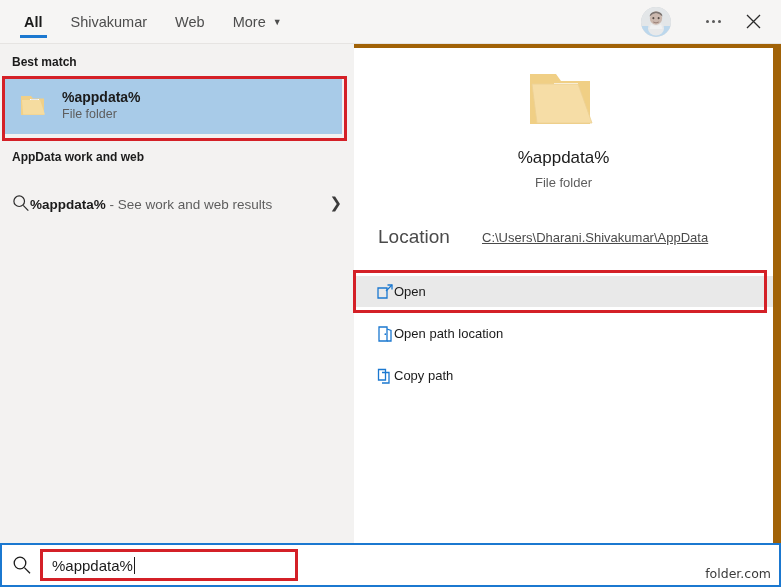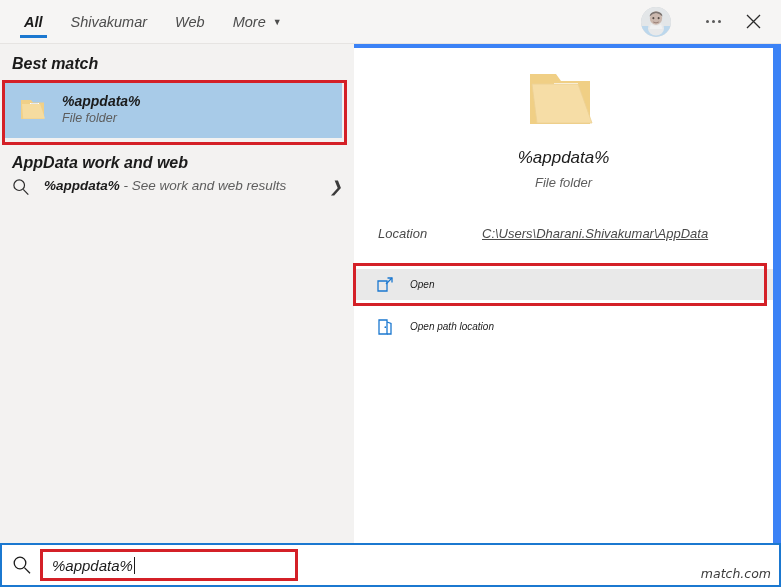--- a/index.html
+++ b/index.html
@@ -9,22 +9,21 @@
     height: 587px;
     overflow: hidden;
     font-family: "Liberation Sans", sans-serif;
     background: #ffffff;
   }
 
   #app {
     position: relative;
     width: 781px;
     height: 587px;
-    background: #3b82f6;
-    font-style: italic;
+    background: #a16207;
   }
 
   
   .header {
     position: absolute;
     left: 0; top: 0;
     width: 781px; height: 44px;
     background: #f6f5f4;
     border-bottom: 1px solid #e6e4e2;
     display: flex;
@@ -106,21 +105,21 @@
 
   
   .left-pane {
     position: absolute;
     left: 0; top: 44px;
     width: 354px;
     height: 499px;
     background: #f3f2f1;
   }
   .section-title {
-    font-size: 16px;
+    font-size: 12px;
     font-weight: bold;
     color: #1b1b1b;
     padding: 11px 0 0 12px;
   }
   .section-title.secondary { padding-top: 16px; }
 
   .best-wrap {
     position: relative;
     margin: 7px 2px 0 2px;
   }
@@ -138,25 +137,24 @@
     padding-left: 15px;
     gap: 14px;
   }
   .folder-sm { width: 28px; height: 24px; flex: none; }
   .best-text { display: flex; flex-direction: column; gap: 2px; }
   .best-title { font-size: 14px; font-weight: bold; color: #1b1b1b; }
   .best-sub { font-size: 12.5px; color: #5d5d5d; }
 
   .web-row {
     display: flex;
-    align-items: flex-start;
+    align-items: flex-end;
     height: 42px;
     margin-top: 6px;
     padding: 0 12px 0 12px;
-    gap: 14px;
   }
   .web-row .search-glyph { flex: none; width: 18px; height: 18px; color: #2b2b2b; }
   .web-text { font-size: 13.5px; color: #5d5d5d; flex: 1; }
   .web-text b { color: #1b1b1b; font-weight: bold; }
   .chev { color: #3b3b3b; font-size: 15px; }
 
   
   .right-pane {
     position: absolute;
     left: 354px; top: 48px;
@@ -182,41 +180,40 @@
     color: #5d5d5d;
   }
   .loc-row {
     display: flex;
     align-items: center;
     margin-top: 36px;
     padding-left: 24px;
   }
   .loc-label {
     width: 104px;
-    font-size: 13px;
+    font-size: 19px;
     color: #4a4a4a;
   }
   .loc-value {
     font-size: 13px;
     color: #4a4a4a;
     text-decoration: underline;
     cursor: pointer;
   }
 
   .actions {
     margin-top: 28px;
     position: relative;
   }
   .action {
     height: 31px;
     display: flex;
     align-items: center;
     padding-left: 22px;
-    gap: 16px;
-    font-size: 10px;
+    font-size: 13px;
     color: #1b1b1b;
     margin-bottom: 11px;
   }
   .action.hovered { background: #e9e9e9; }
   .action .aicon { width: 18px; height: 18px; flex: none; color: #1b78d0; }
 
   
   .taskbar {
     position: absolute;
     left: 0; bottom: 0;
@@ -403,33 +400,40 @@
 
       <div class="action">
         <svg class="aicon" viewBox="0 0 18 18">
           <path d="M3 2 L11 2 L11 16 L3 16 Z" stroke="#1b78d0" stroke-width="1.3" fill="none"></path>
           <path d="M11 4 L15 5.5 L15 16 L11 16" stroke="#1b78d0" stroke-width="1.3" fill="none"></path>
           <circle cx="9.3" cy="9.2" r="0.85" fill="#1b78d0"></circle>
         </svg>
         <span>Open path location</span>
       </div>
 
+      <div class="action">
+        <svg class="aicon" viewBox="0 0 18 18">
+          <path d="M2.5 2.5 L9.5 2.5 L9.5 13 L2.5 13 Z" stroke="#1b78d0" stroke-width="1.3" fill="none"></path>
+          <path d="M6 5.5 L13 5.5 L13 16 L6 16" stroke="#1b78d0" stroke-width="1.3" fill="none"></path>
+        </svg>
+        <span>Copy path</span>
+      </div>
     </div>
 
   </div>
 
   <div class="taskbar">
     <div class="tb-inner">
       <svg class="tb-search-glyph" viewBox="0 0 20 20">
         <circle cx="8" cy="8" r="5.8" stroke="#1b1b1b" stroke-width="1.3" fill="none"></circle>
         <path d="M12.4 12.6 L18 18.2" stroke="#1b1b1b" stroke-width="1.3" fill="none"></path>
       </svg>
 
       <div class="tb-field">
         <span class="tb-value">%appdata%</span>
         <span class="caret-bar"></span>
       </div>
 
-      <div class="watermark">match.com</div>
+      <div class="watermark">folder.com</div>
     </div>
   </div>
 
 </div>
 
 </body></html>

